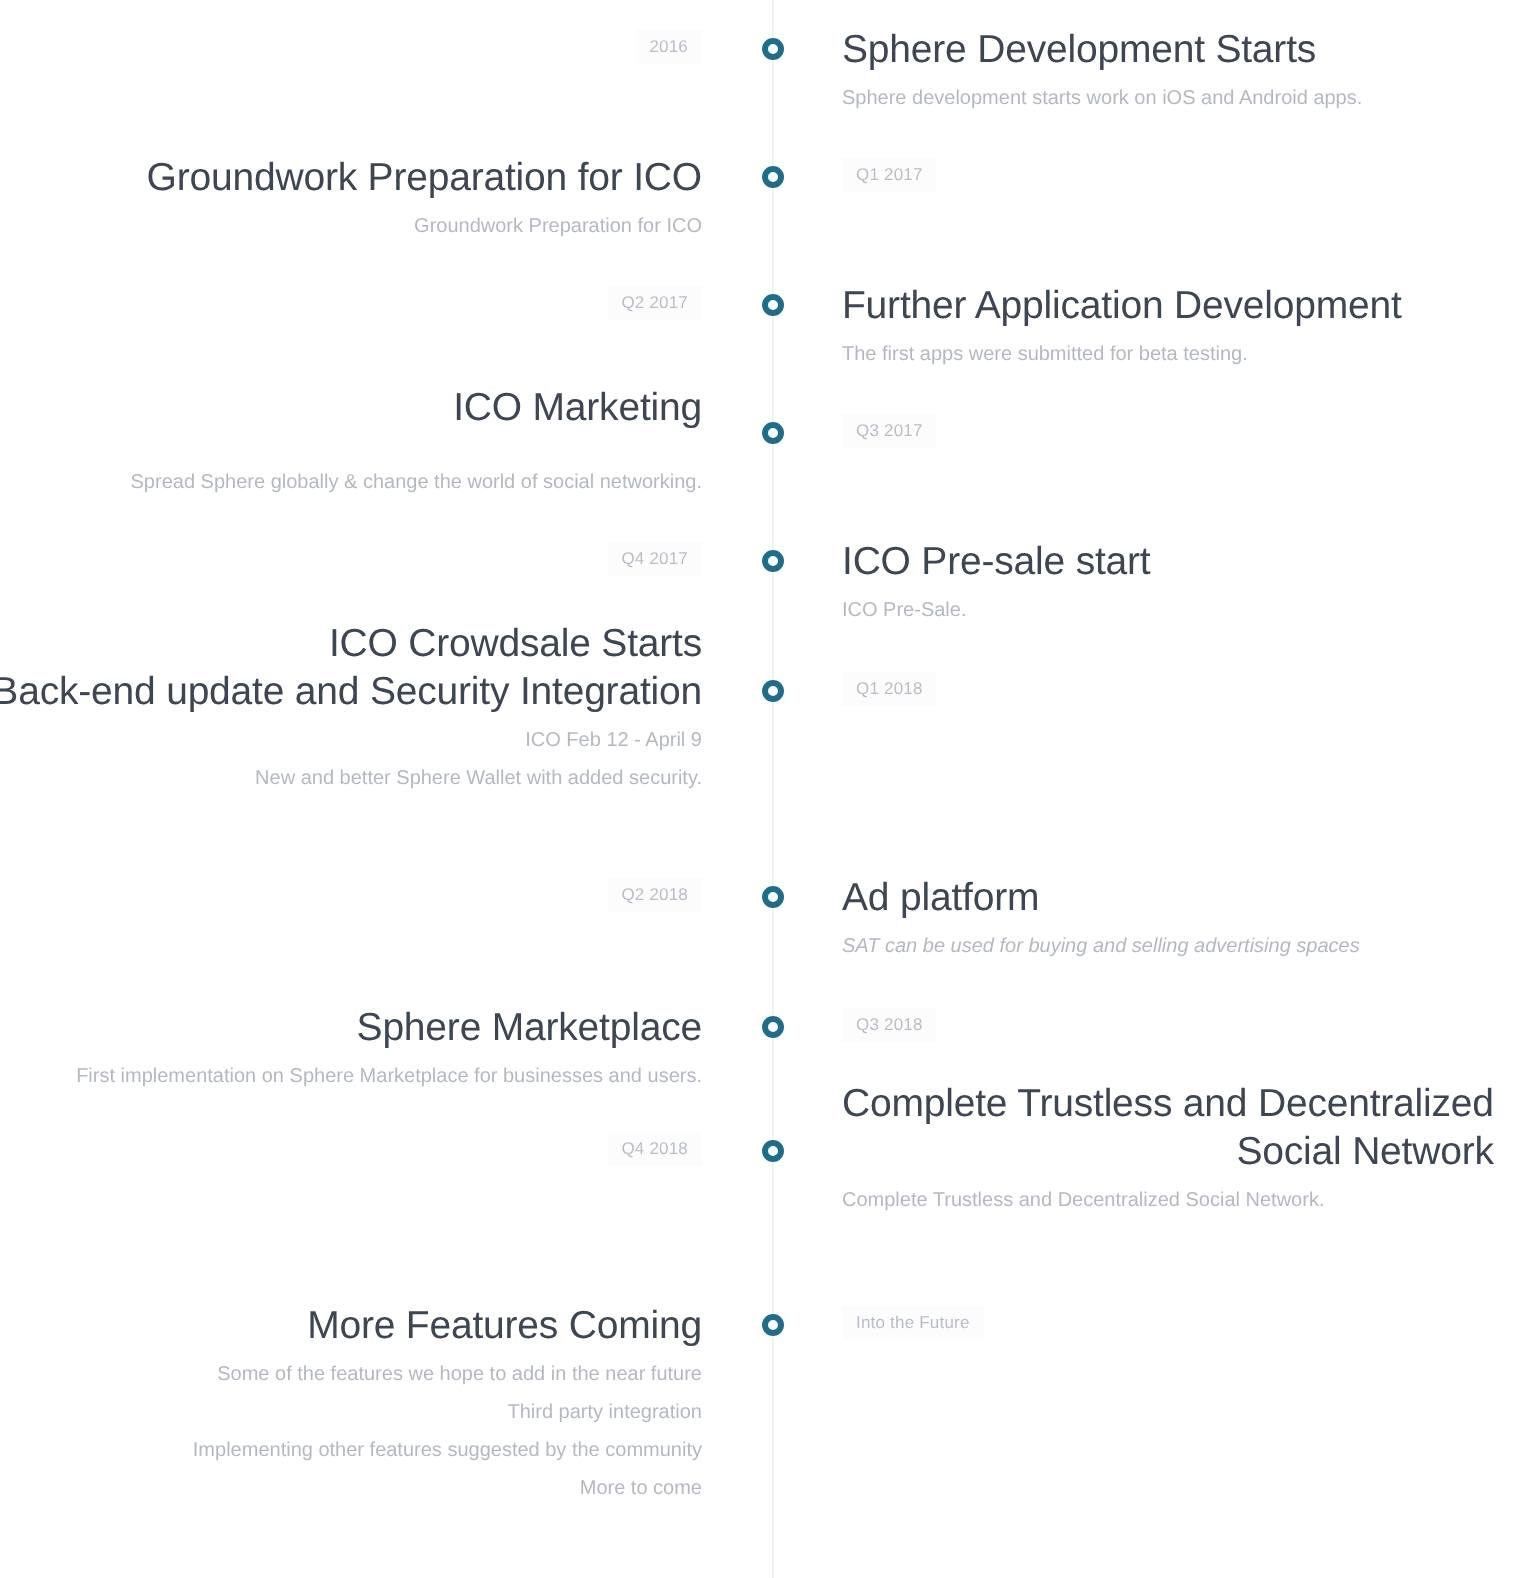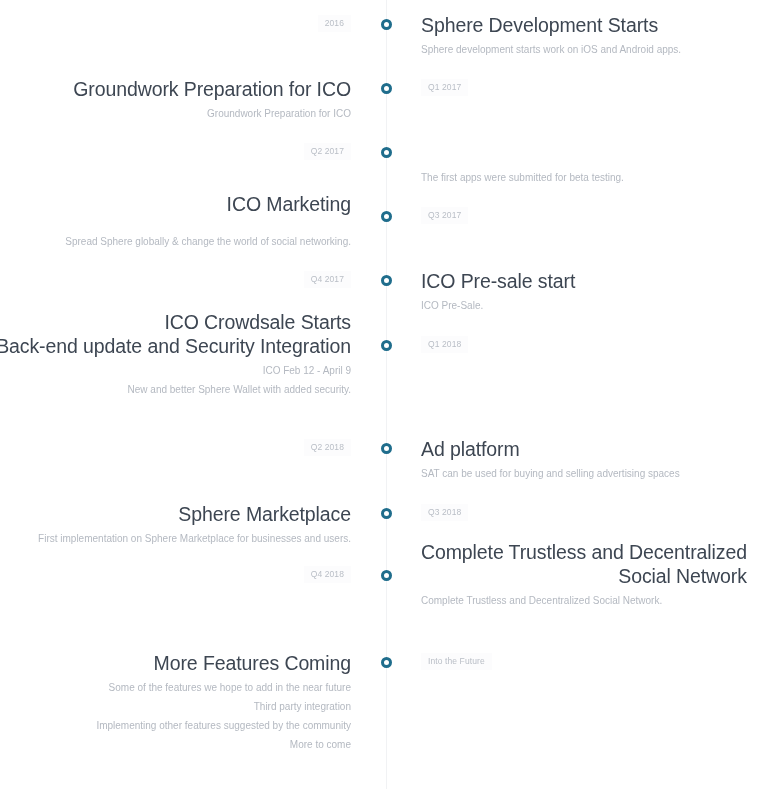--- a/index.html
+++ b/index.html
@@ -99,20 +99,23 @@
     </div>
     <div class="dot" style="top: 83px;"></div>
     <div class="title left" style="top: 77px;">
       <span class="tline">Groundwork Preparation for ICO</span>
     </div>
     <div class="date right" style="top: 79px;">Q1 2017</div>
     <div class="desc left" style="top: 104px;">
       <span class="dline">Groundwork Preparation for ICO</span>
     </div>
     <div class="dot" style="top: 147px;"></div>
+    <div class="title right" style="top: 141px;">
+      <span class="tline">Further Application Development</span>
+    </div>
     <div class="date left" style="top: 143px;">Q2 2017</div>
     <div class="desc right" style="top: 168px;">
       <span class="dline">The first apps were submitted for beta testing.</span>
     </div>
     <div class="dot" style="top: 211px;"></div>
     <div class="title left" style="top: 192px;">
       <span class="tline">ICO Marketing</span>
     </div>
     <div class="date right" style="top: 207px;">Q3 2017</div>
     <div class="desc left" style="top: 232px;">
@@ -134,21 +137,21 @@
     <div class="date right" style="top: 336px;">Q1 2018</div>
     <div class="desc left" style="top: 361px;">
       <span class="dline">ICO Feb 12 - April 9</span>
       <span class="dline">New and better Sphere Wallet with added security.</span>
     </div>
     <div class="dot" style="top: 443px;"></div>
     <div class="title right" style="top: 437px;">
       <span class="tline">Ad platform</span>
     </div>
     <div class="date left" style="top: 439px;">Q2 2018</div>
-    <div class="desc right" style="top: 464px;">
+    <div class="desc right" style="top: 464px; font-style: italic;">
       <span class="dline">SAT can be used for buying and selling advertising spaces</span>
     </div>
     <div class="dot" style="top: 508px;"></div>
     <div class="title left" style="top: 502px;">
       <span class="tline">Sphere Marketplace</span>
     </div>
     <div class="date right" style="top: 504px;">Q3 2018</div>
     <div class="desc left" style="top: 529px;">
       <span class="dline">First implementation on Sphere Marketplace for businesses and users.</span>
     </div>

